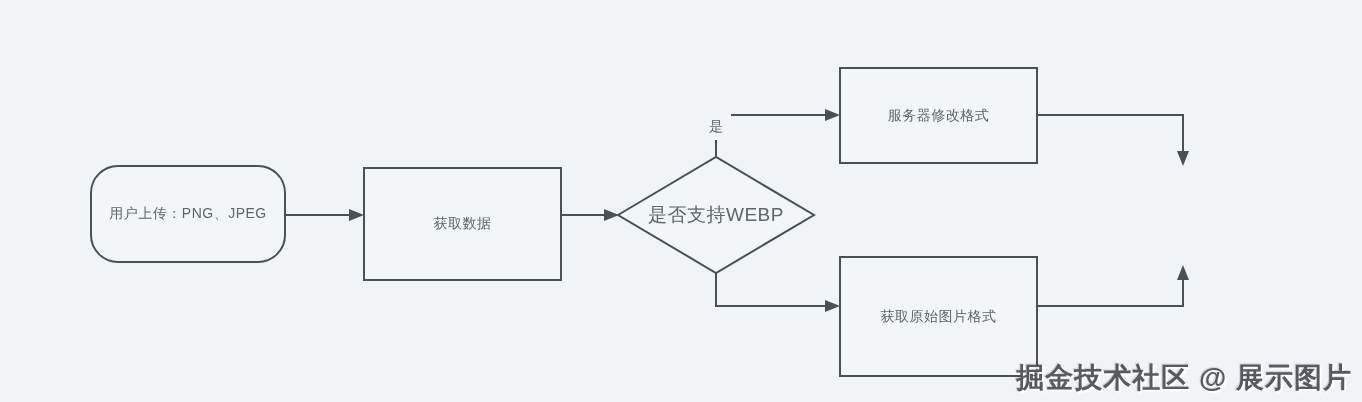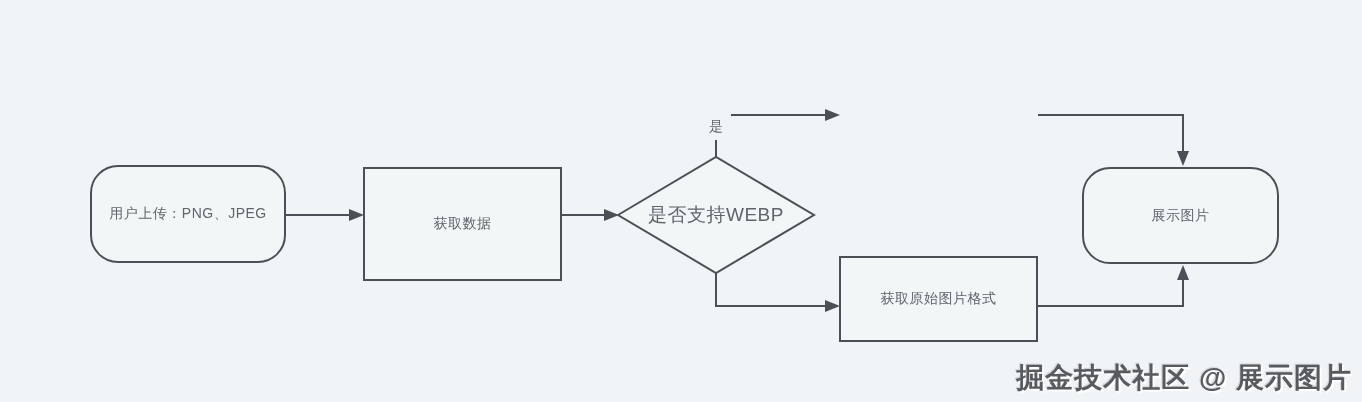--- a/index.html
+++ b/index.html
@@ -26,21 +26,21 @@
     font-size: 14px;
     color: #5e656c;
     letter-spacing: 0.5px;
     text-align: center;
   }
   .rounded { border-radius: 28px; }
 
   .node-upload   { left: 90px;   top: 165px; width: 196px; height: 98px; text-align: right; }
   .node-getdata  { left: 363px;  top: 167px; width: 199px; height: 114px; justify-content: center; }
   .node-server   { left: 839px;  top: 67px;  width: 199px; height: 97px; }
-  .node-original { left: 839px;  top: 256px; width: 199px; height: 86px; }
+  .node-original { left: 839px;  top: 256px; width: 199px; height: 121px; }
   .node-display  { left: 1082px; top: 167px; width: 197px; height: 97px; }
 
   .diamond-label {
     position: absolute;
     left: 636px; top: 195px; width: 160px; height: 40px;
     display: flex; align-items: center; justify-content: center;
     font-size: 19px; color: #5e656c; letter-spacing: 0.5px;
     pointer-events: none;
   }
 
@@ -93,26 +93,26 @@
   </div>
 
   <div class="node node-getdata">
     <span>获取数据</span>
   </div>
 
   <div class="diamond-label">
     <span>是否支持WEBP</span>
   </div>
 
+  <div class="node node-server">
+    <span>服务器修改格式</span>
+  </div>
 
   <div class="node node-original">
     <span>获取原始图片格式</span>
   </div>
 
-  <div class="node rounded node-display">
-    <span>展示图片</span>
-  </div>
 
   <div class="edge-label">是</div>
 
   <div class="watermark">掘金技术社区 @ 展示图片</div>
 
 </div>
 
 </body></html>

